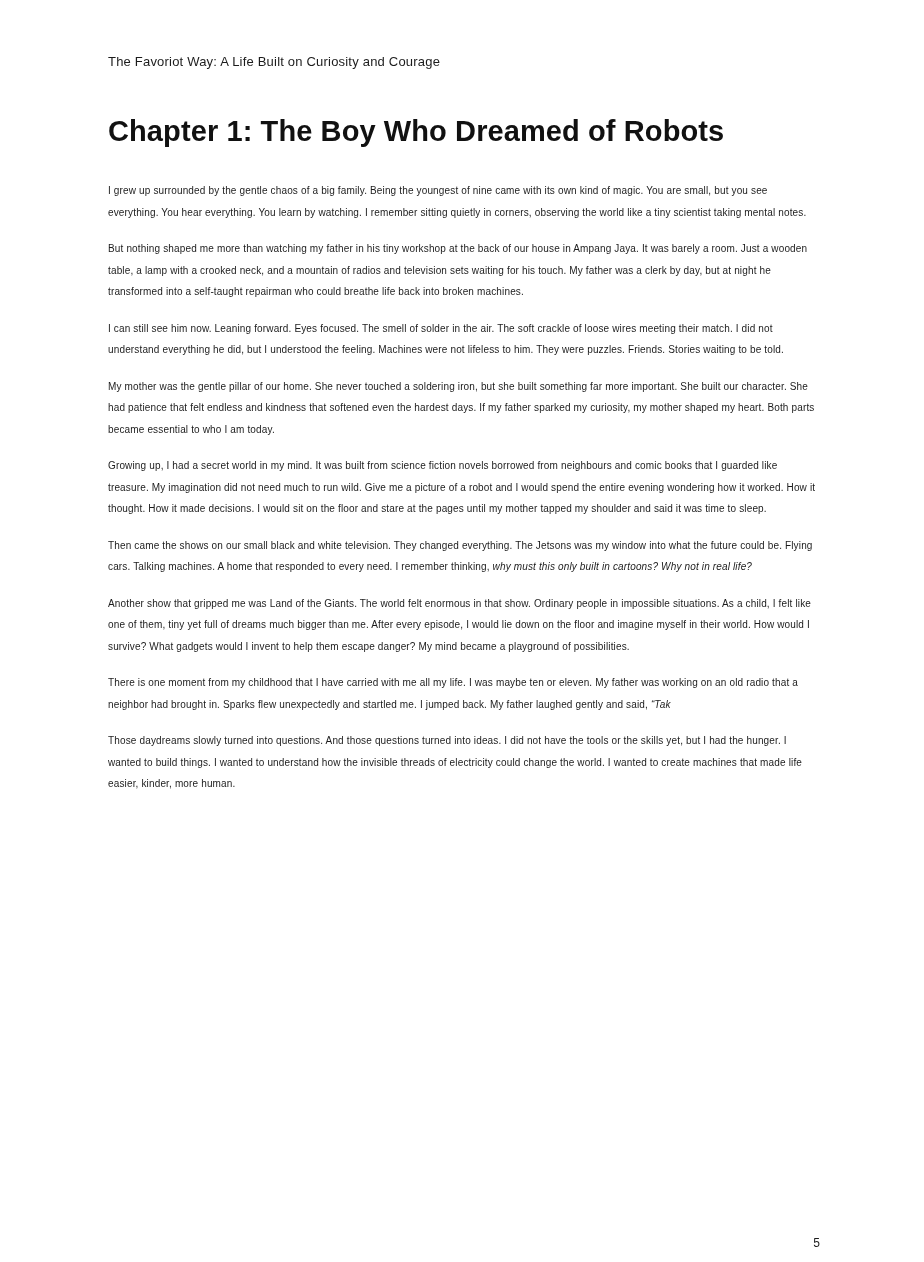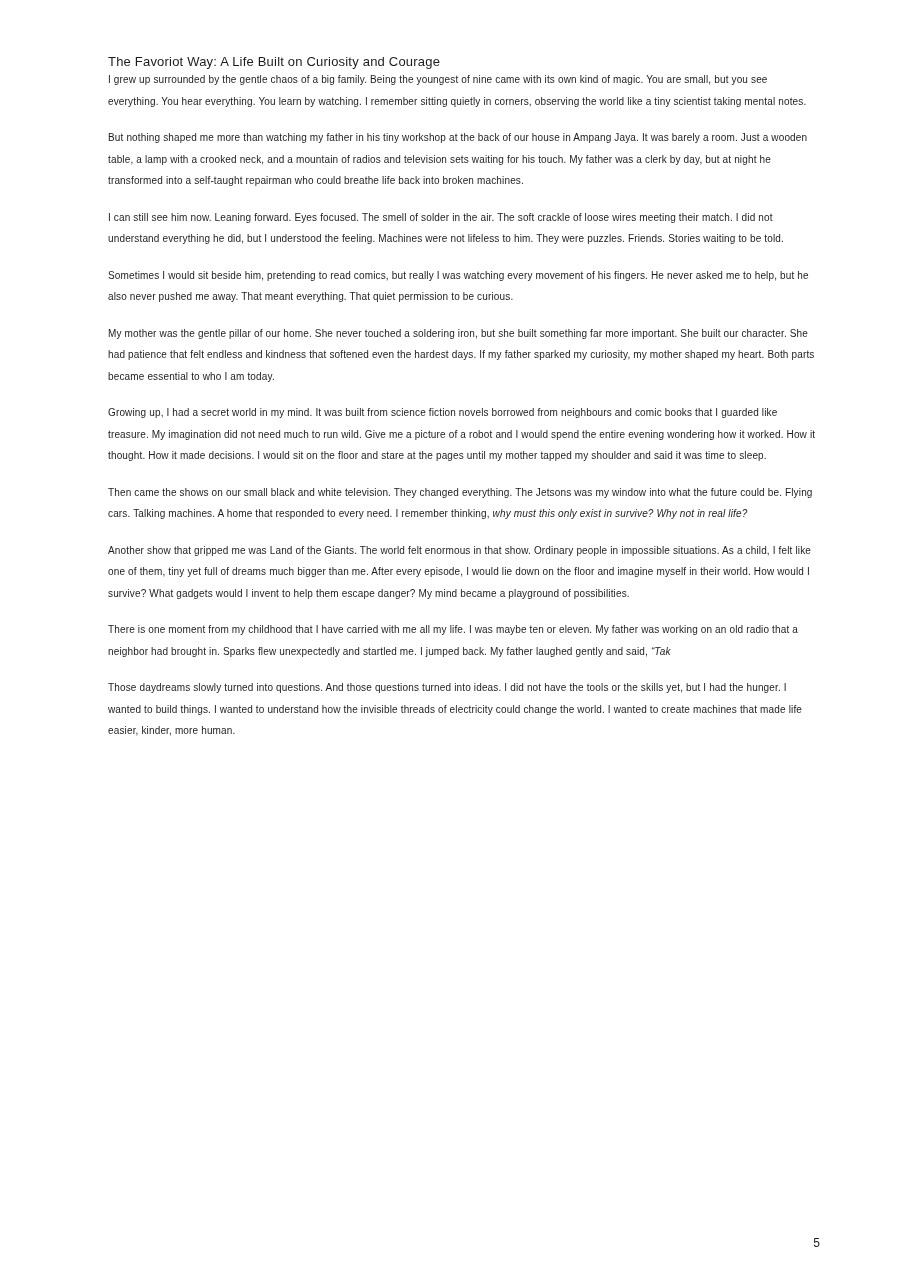--- a/index.html
+++ b/index.html
@@ -51,28 +51,28 @@
     font-size: 12px;
     color: #1c1c1c;
   }
 </style>
 </head>
 <body>
 
 <div class="page">
   <div class="running-header">The Favoriot Way: A Life Built on Curiosity and Courage</div>
 
+  <h1 class="chapter-title">Chapter 1: The Boy Who Dreamed of Robots</h1>
 
   <div class="body-text" id="paragraphs">
       <p class="para"><span>I grew up surrounded by the gentle chaos of a big family. Being the youngest of nine came with its own kind of magic. You are small, but you see everything. You hear everything. You learn by watching. I remember sitting quietly in corners, observing the world like a tiny scientist taking mental notes.</span></p>
       <p class="para"><span>But nothing shaped me more than watching my father in his tiny workshop at the back of our house in Ampang Jaya. It was barely a room. Just a wooden table, a lamp with a crooked neck, and a mountain of radios and television sets waiting for his touch. My father was a clerk by day, but at night he transformed into a self-taught repairman who could breathe life back into broken machines.</span></p>
       <p class="para"><span>I can still see him now. Leaning forward. Eyes focused. The smell of solder in the air. The soft crackle of loose wires meeting their match. I did not understand everything he did, but I understood the feeling. Machines were not lifeless to him. They were puzzles. Friends. Stories waiting to be told.</span></p>
-      <p class="para"><span>Sometimes I would sit beside him, pretending to read comics, but really I was watching every movement of his fingers. He never asked me to help, but he also never pushed me away. That meant everything. That quiet permission to be curious.</span></p>
       <p class="para"><span>My mother was the gentle pillar of our home. She never touched a soldering iron, but she built something far more important. She built our character. She had patience that felt endless and kindness that softened even the hardest days. If my father sparked my curiosity, my mother shaped my heart. Both parts became essential to who I am today.</span></p>
       <p class="para"><span>Growing up, I had a secret world in my mind. It was built from science fiction novels borrowed from neighbours and comic books that I guarded like treasure. My imagination did not need much to run wild. Give me a picture of a robot and I would spend the entire evening wondering how it worked. How it thought. How it made decisions. I would sit on the floor and stare at the pages until my mother tapped my shoulder and said it was time to sleep.</span></p>
-      <p class="para"><span>Then came the shows on our small black and white television. They changed everything. The Jetsons was my window into what the future could be. Flying cars. Talking machines. A home that responded to every need. I remember thinking, </span><span class="italic">why must this only exist in survive? Why not in real life?</span></p>
+      <p class="para"><span>Then came the shows on our small black and white television. They changed everything. The Jetsons was my window into what the future could be. Flying cars. Talking machines. A home that responded to every need. I remember thinking, </span><span class="italic">why must this only built in cartoons? Why not in real life?</span></p>
       <p class="para"><span>Another show that gripped me was Land of the Giants. The world felt enormous in that show. Ordinary people in impossible situations. As a child, I felt like one of them, tiny yet full of dreams much bigger than me. After every episode, I would lie down on the floor and imagine myself in their world. How would I survive? What gadgets would I invent to help them escape danger? My mind became a playground of possibilities.</span></p>
       <p class="para"><span>There is one moment from my childhood that I have carried with me all my life. I was maybe ten or eleven. My father was working on an old radio that a neighbor had brought in. Sparks flew unexpectedly and startled me. I jumped back. My father laughed gently and said, </span><span class="italic">“Tak</span></p>
       <p class="para"><span>Those daydreams slowly turned into questions. And those questions turned into ideas. I did not have the tools or the skills yet, but I had the hunger. I wanted to build things. I wanted to understand how the invisible threads of electricity could change the world. I wanted to create machines that made life easier, kinder, more human.</span></p>
     </div>
 
   <div class="page-number">5</div>
 </div>
 
 </body></html>

